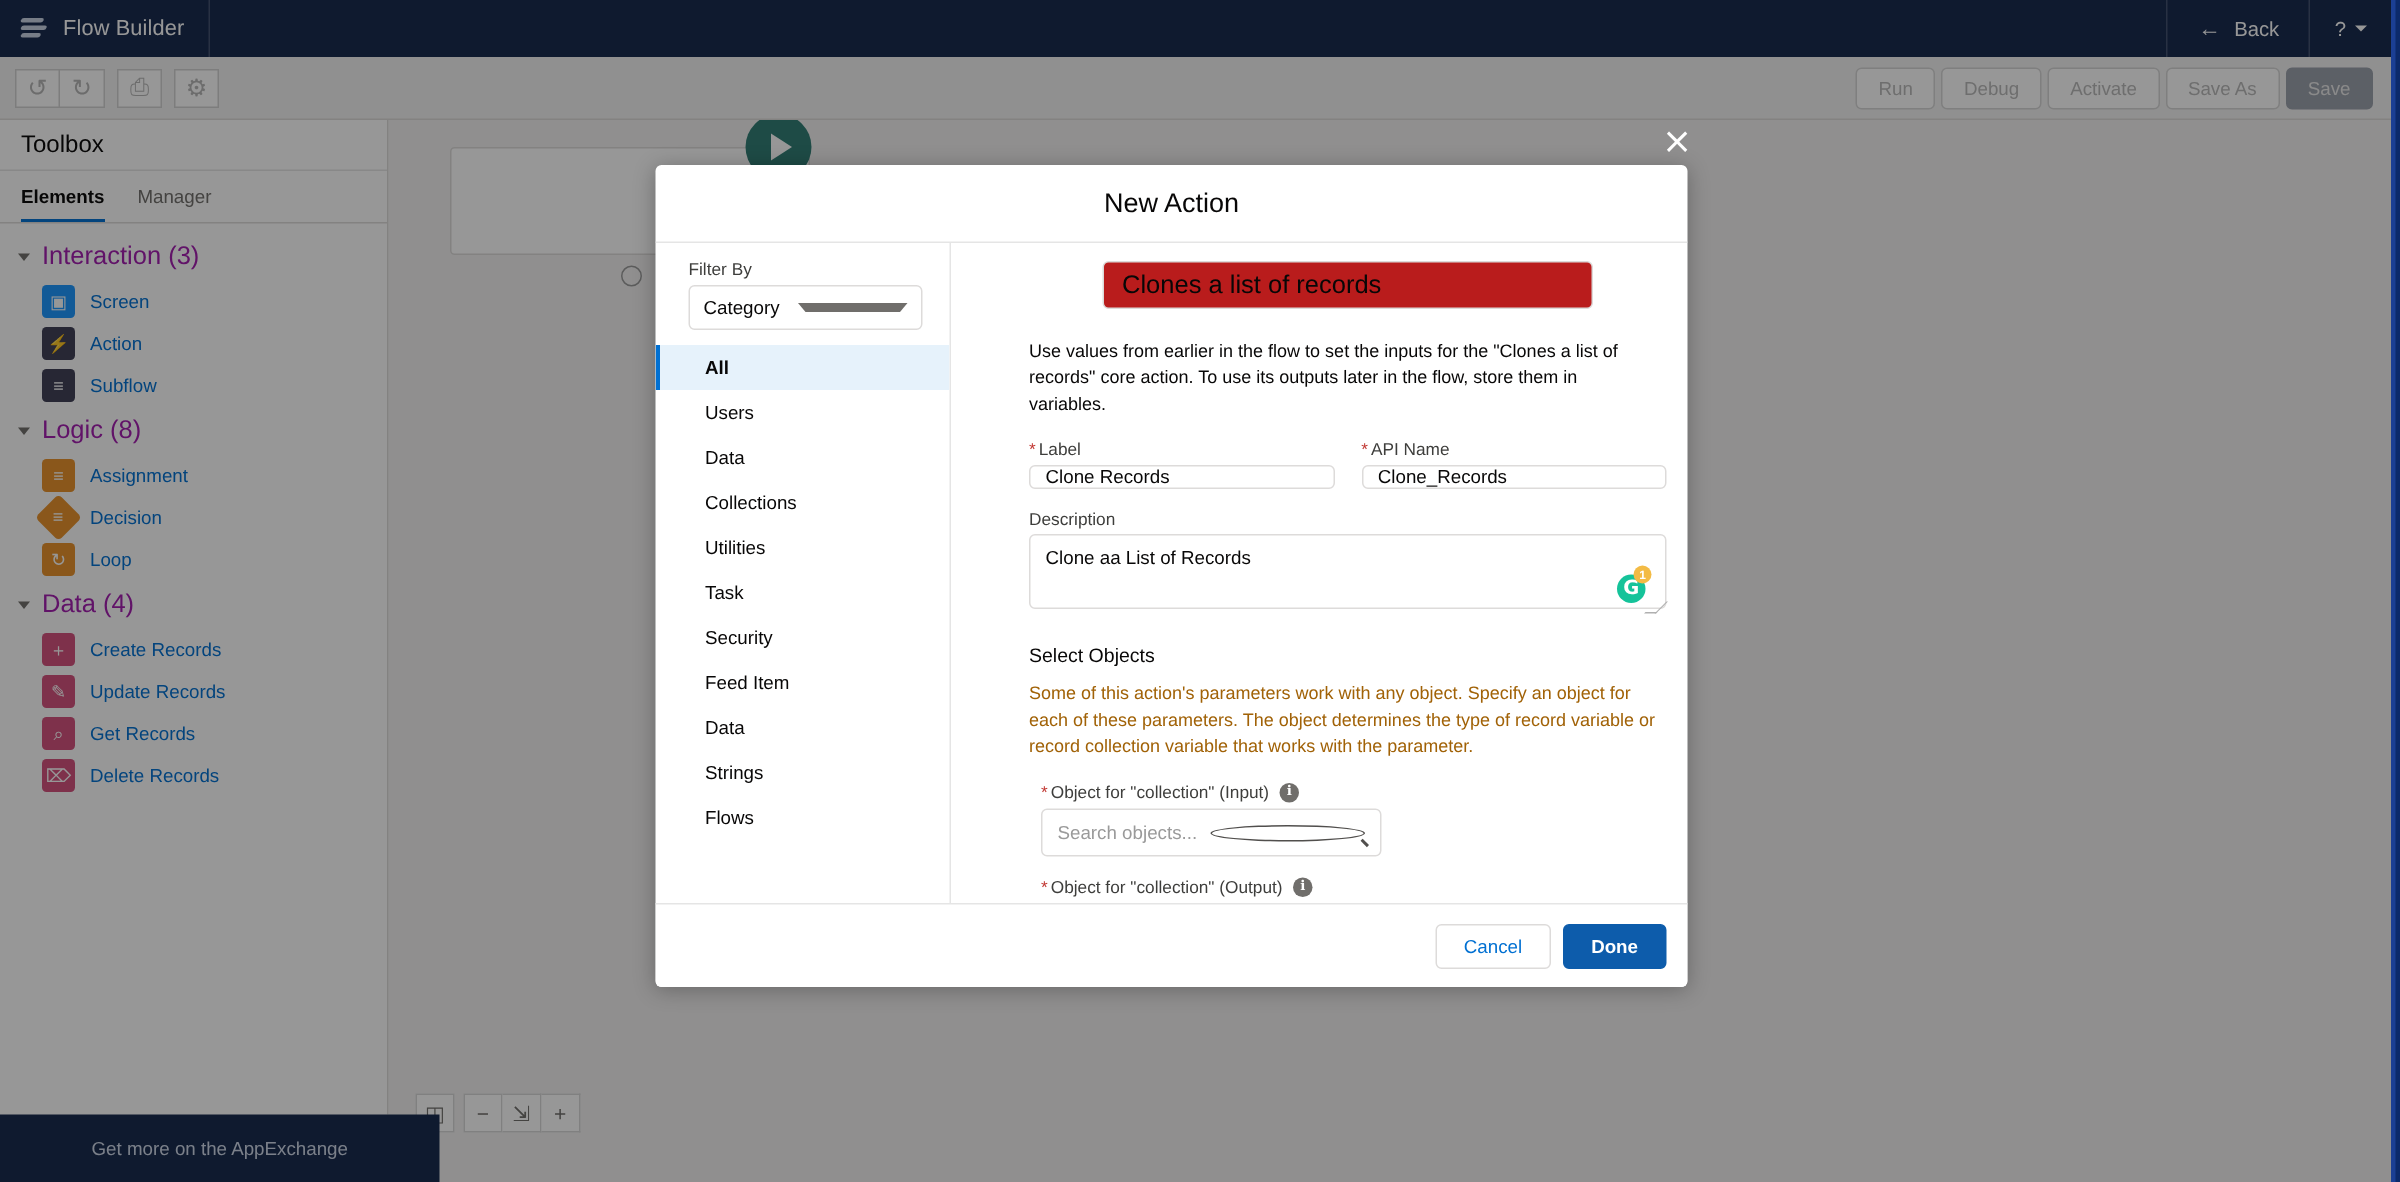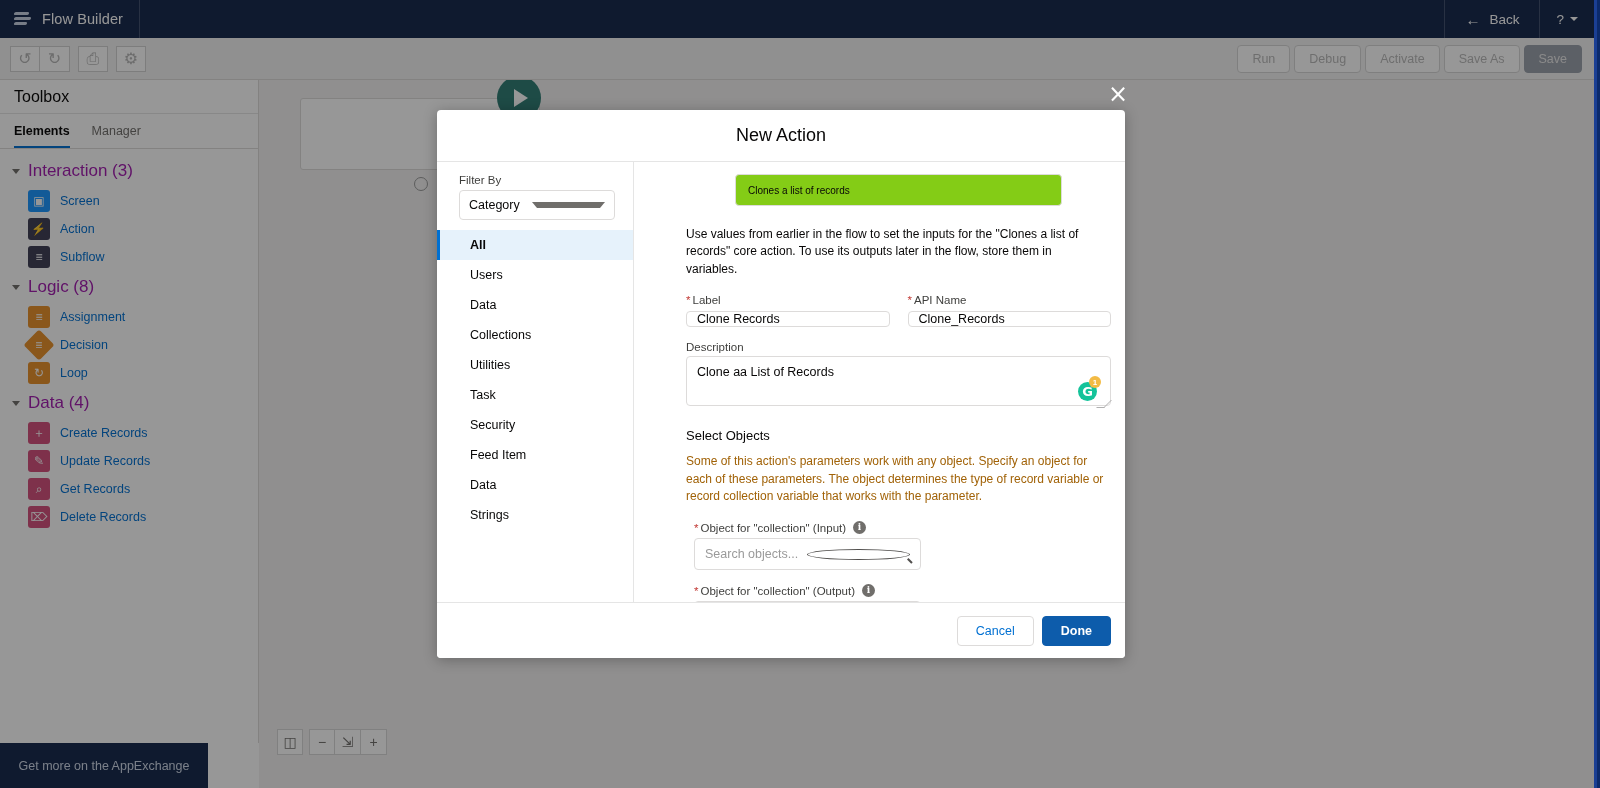--- a/index.html
+++ b/index.html
@@ -112,21 +112,21 @@
   .tb-ico.action { background: #3e3e55; }
   .tb-ico.subflow { background: #3e3e55; }
   .tb-ico.assign { background: #e8912a; }
   .tb-ico.decision { background: #e8912a; transform: rotate(45deg); border-radius: 3px; }
   .tb-ico.decision span { transform: rotate(-45deg); }
   .tb-ico.loop { background: #e8912a; }
   .tb-ico.rec { background: #d4507c; }
   .tb-label { font-size: 12.5px; color: #0070d2; }
 
   .appexchange {
-    position: absolute; left: 0; bottom: 0; width: 208px; height: 45px;
+    position: absolute; left: 0; bottom: 0; width: 293px; height: 45px;
     background: #16294d; color: #cfd8e8; font-size: 12.5px;
     display: flex; align-items: center; justify-content: center; cursor: pointer;
     z-index: 21;
   }
 
   
   .canvas {
     position: absolute; top: 80px; left: 259px; width: 1335px; height: 708px;
     background: #f3f2f2; z-index: 10; overflow: hidden;
   }
@@ -210,23 +210,23 @@
     border-left: 3px solid transparent;
   }
   .cat-item.active {
     background: #e6f2fb; border-left-color: #0070d2; font-weight: bold;
   }
 
   
   .mod-right { flex: 1; min-width: 0; padding: 12px 14px 0 8px; overflow: hidden; }
   .action-combo {
     width: 327px; height: 32px; margin: 0 auto 20px auto;
-    border: 1px solid #dddbda; border-radius: 4px; background: #84cc16;
+    border: 1px solid #dddbda; border-radius: 4px; background: #b91c1c;
     display: flex; align-items: center; padding: 0 12px;
-    font-size: 10px; color: #080707; cursor: pointer;
+    font-size: 17px; color: #080707; cursor: pointer;
   }
   .help-text {
     font-size: 12px; color: #080707; line-height: 1.45; margin: 0 0 16px 0;
     padding-right: 6px;
   }
   .fields-row { display: flex; gap: 18px; margin-bottom: 14px; }
   .field { flex: 1; min-width: 0; }
   .f-lbl { font-size: 11.5px; color: #3e3e3c; margin-bottom: 3px; }
   .req { color: #c23934; margin-right: 2px; }
   .f-input {
@@ -471,20 +471,21 @@
           <div class="cat-item active">All</div>
           <div class="cat-item">Users</div>
           <div class="cat-item">Data</div>
           <div class="cat-item">Collections</div>
           <div class="cat-item">Utilities</div>
           <div class="cat-item">Task</div>
           <div class="cat-item">Security</div>
           <div class="cat-item">Feed Item</div>
           <div class="cat-item">Data</div>
           <div class="cat-item">Strings</div>
+          <div class="cat-item">Flows</div>
         </div>
       </div>
 
       <div class="mod-right">
         <div class="action-combo">Clones a list of records</div>
 
         <p class="help-text">Use values from earlier in the flow to set the inputs for the "Clones a list of records" core action. To use its outputs later in the flow, store them in variables.</p>
 
         <div class="fields-row">
           <div class="field">

